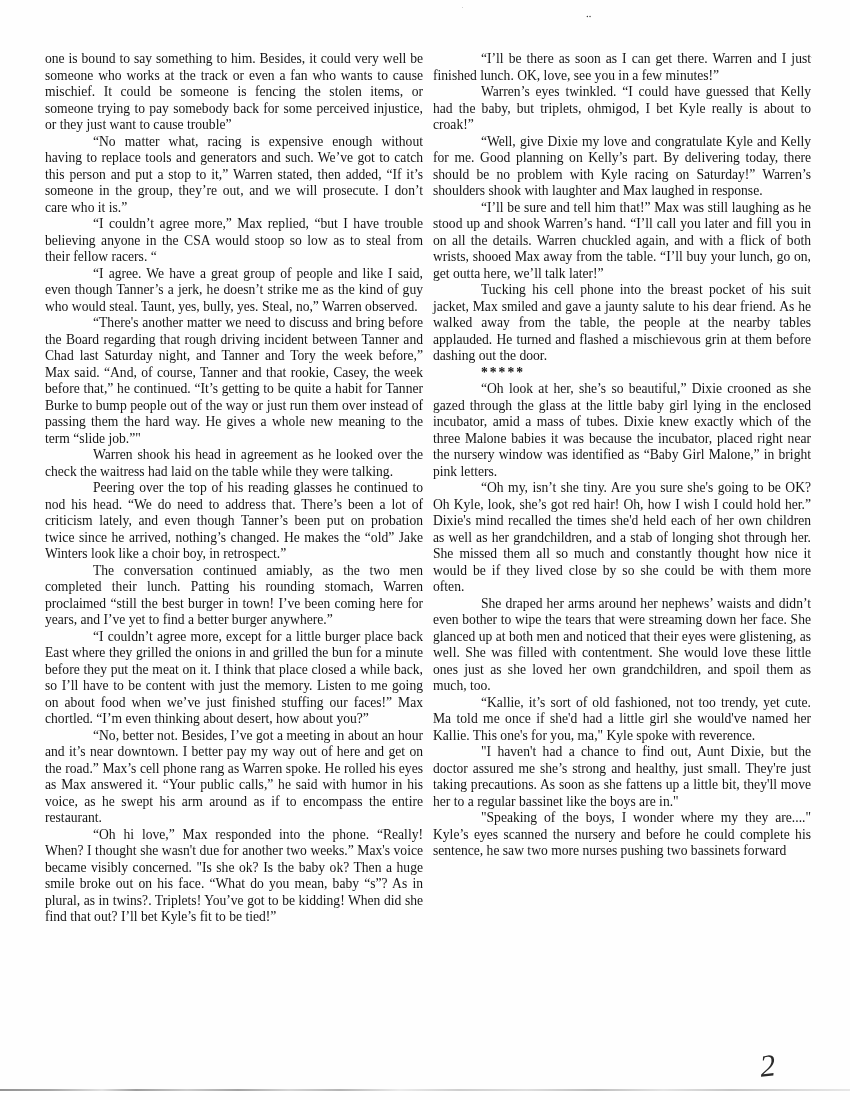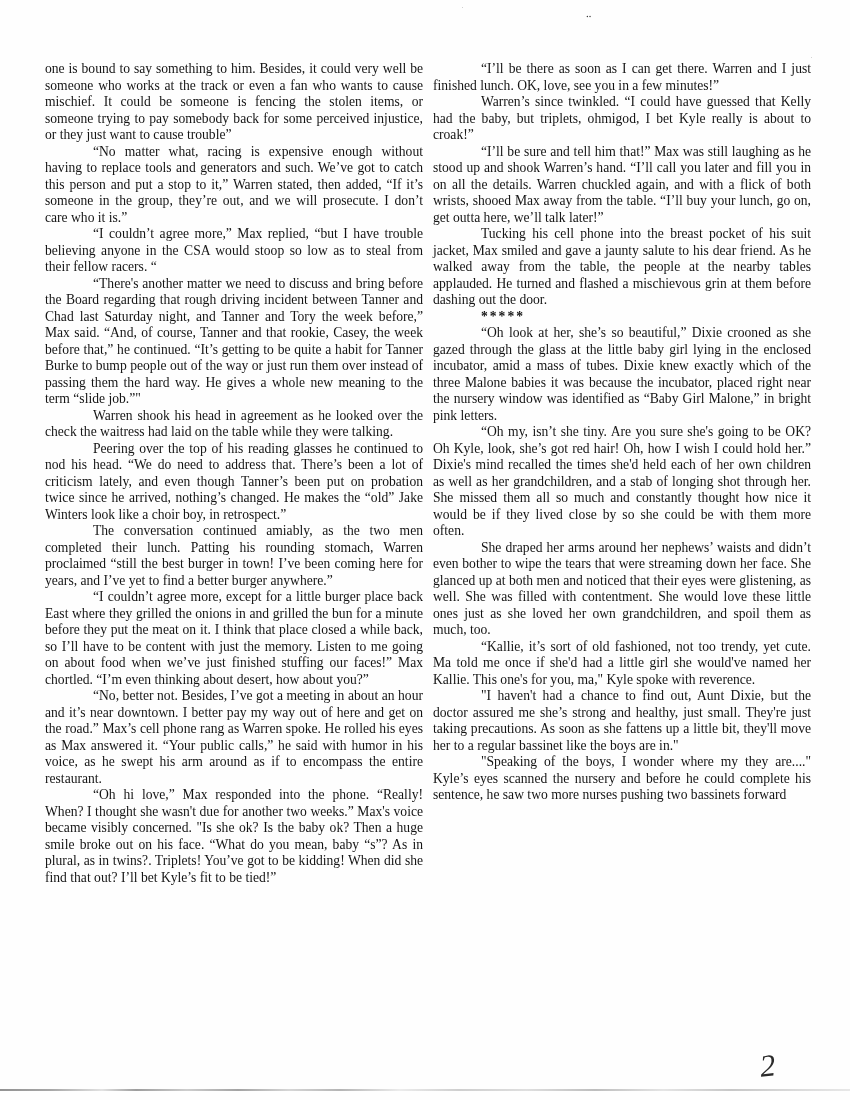--- a/index.html
+++ b/index.html
@@ -7,21 +7,21 @@
     width:850px;height:1100px;
     background:#fefefe;
     font-family:"Liberation Serif", serif;
     color:#141414;
     position:relative;
     overflow:hidden;
   }
   .page{position:absolute;inset:0;}
   .col{
     position:absolute;
-    top:61px;
+    top:51px;
     width:378px;
     font-size:13.6px;
     line-height:16.5px;
     text-align:justify;
   }
   .col-left{left:45px;}
   .col-right{left:433px;}
   .para{margin:0;}
   .para.indent{text-indent:48px;}
   .para.separator{
@@ -75,31 +75,33 @@
 <div class="page">
 
   <span class="speck-faint">·</span>
   <span class="speck-top">‥</span>
   <span class="speck-right">·</span>
 
   <div class="col col-left">
       <p class="para">one is bound to say something to him.  Besides, it could very well be someone who works at the track or even a fan who wants to cause mischief.  It could be someone is fencing the stolen items, or someone trying to pay somebody back for some perceived injustice, or they just want to cause trouble”</p>
       <p class="para indent">“No matter what, racing is expensive enough without having to replace tools and generators and such.  We’ve got to catch this person and put a stop to it,” Warren stated, then added, “If it’s someone in the group, they’re out, and we will prosecute.  I don’t care who it is.”</p>
       <p class="para indent">“I couldn’t agree more,” Max replied, “but I have trouble believing anyone in the CSA would stoop so low as to steal from their fellow racers. “</p>
+      <p class="para indent">“I agree.  We have a great group of people and like I said, even though Tanner’s a jerk, he doesn’t strike me as the kind of guy who would steal.  Taunt, yes, bully, yes.  Steal, no,” Warren observed.</p>
       <p class="para indent">“There's another matter we need to discuss and bring before the Board regarding that rough driving incident between Tanner and Chad last Saturday night, and Tanner and Tory the week before,” Max said.  “And, of course, Tanner and that rookie, Casey, the week before that,” he continued.  “It’s getting to be quite a habit  for Tanner Burke to bump people out of the way or just run them over instead of passing them the hard way.  He gives a whole new meaning to the term “slide job.”"</p>
       <p class="para indent">Warren shook his head in agreement as he looked over the check the waitress had laid on the table while they were talking.</p>
       <p class="para indent">Peering over the top of his reading glasses he continued to nod his head.  “We do need to address that.  There’s been a lot of criticism lately, and even though Tanner’s been put on probation twice since he arrived, nothing’s changed.  He makes the “old” Jake Winters look like a choir boy, in retrospect.”</p>
       <p class="para indent">The conversation continued amiably, as the two men completed their lunch.  Patting his rounding stomach, Warren proclaimed “still the best burger in town!  I’ve been coming here for years, and I’ve yet to find a better burger anywhere.”</p>
       <p class="para indent">“I couldn’t agree more, except for a little burger place back East where they grilled the onions in and grilled the bun for a minute before they put the meat on it.  I think that place closed a while back, so I’ll have to be content with just the memory.  Listen to me going on about food when we’ve just finished stuffing our faces!” Max chortled.  “I’m even thinking about desert, how about you?”</p>
       <p class="para indent">“No, better not.  Besides, I’ve got a meeting in about an hour and it’s near downtown.  I better pay my way out of here and get on the road.”  Max’s cell phone rang as Warren spoke.  He rolled his eyes as Max answered it.  “Your public calls,” he said with humor in his voice, as he swept his arm around as if to encompass the entire restaurant.</p>
       <p class="para indent">“Oh hi love,” Max responded into the phone.  “Really! When?  I thought she wasn't due for another two weeks.” Max's voice became visibly concerned.  "Is she ok?  Is the baby ok? Then a huge smile broke out on his face.  “What do you mean, baby “s”?  As in plural, as in twins?.  Triplets!  You’ve got to be kidding!  When did she find that out?  I’ll bet Kyle’s fit to be tied!”</p>
     </div>
   <div class="col col-right">
       <p class="para indent">“I’ll be there as soon as I can get there.  Warren and I just finished lunch.  OK, love, see you in a few minutes!”</p>
-      <p class="para indent">Warren’s since twinkled.  “I could have guessed that Kelly had the baby, but triplets, ohmigod, I bet Kyle really is about to croak!”</p>
+      <p class="para indent">Warren’s eyes twinkled.  “I could have guessed that Kelly had the baby, but triplets, ohmigod, I bet Kyle really is about to croak!”</p>
+      <p class="para indent">“Well, give Dixie my love and congratulate Kyle and Kelly for me.  Good planning on Kelly’s part.  By delivering today, there should be no problem with Kyle racing on Saturday!” Warren’s shoulders shook with laughter and Max laughed in response.</p>
       <p class="para indent">“I’ll be sure and tell him that!”  Max was still laughing as he stood up and shook Warren’s hand.  “I’ll call you later and fill you in on all the details.  Warren chuckled again, and with a flick of both wrists, shooed Max away from the table.  “I’ll buy your lunch, go on, get outta here, we’ll talk later!”</p>
       <p class="para indent">Tucking his cell phone into the breast pocket of his suit jacket, Max smiled and gave a jaunty salute to his dear friend.  As he walked away from the table, the people at the nearby tables applauded.  He turned and flashed a mischievous grin at them before dashing out the door.</p>
       <p class="para indent separator">*****</p>
       <p class="para indent">“Oh look at her, she’s so beautiful,” Dixie crooned as she gazed through the glass at the little baby girl lying in the enclosed incubator, amid a mass of tubes.  Dixie knew exactly which of the three Malone babies it was because the incubator, placed right near the nursery window was identified as “Baby Girl Malone,” in bright pink letters.</p>
       <p class="para indent">“Oh my, isn’t she tiny.  Are you sure she's going to be OK?  Oh Kyle, look, she’s got red hair!  Oh, how I wish I could hold her.”  Dixie's mind recalled the times she'd held each of her own children as well as her grandchildren, and a stab of longing shot through her.  She missed them all so much and constantly thought how nice it would be if they lived close by so she could be with them more often.</p>
       <p class="para indent">She draped her arms around her nephews’ waists and didn’t even bother to wipe the tears that were streaming down her face.  She glanced up at both men and noticed that their eyes were glistening, as well.  She was filled with contentment.  She would love these little ones just as she loved her own grandchildren, and spoil them as much, too.</p>
       <p class="para indent">“Kallie, it’s sort of old fashioned, not too trendy, yet cute.  Ma told me once if she'd had a little girl she would've named her Kallie.  This one's for you, ma," Kyle spoke with reverence.</p>
       <p class="para indent">"I haven't had a chance to find out, Aunt Dixie, but the doctor assured me she’s strong and healthy, just small.  They're just taking precautions.  As soon as she fattens up a little bit, they'll move her to a regular bassinet like the boys are in."</p>
       <p class="para indent">"Speaking of the boys, I wonder where my they are...." Kyle’s eyes scanned the nursery and before he could complete his sentence, he saw two more nurses pushing two bassinets forward</p>
     </div>

